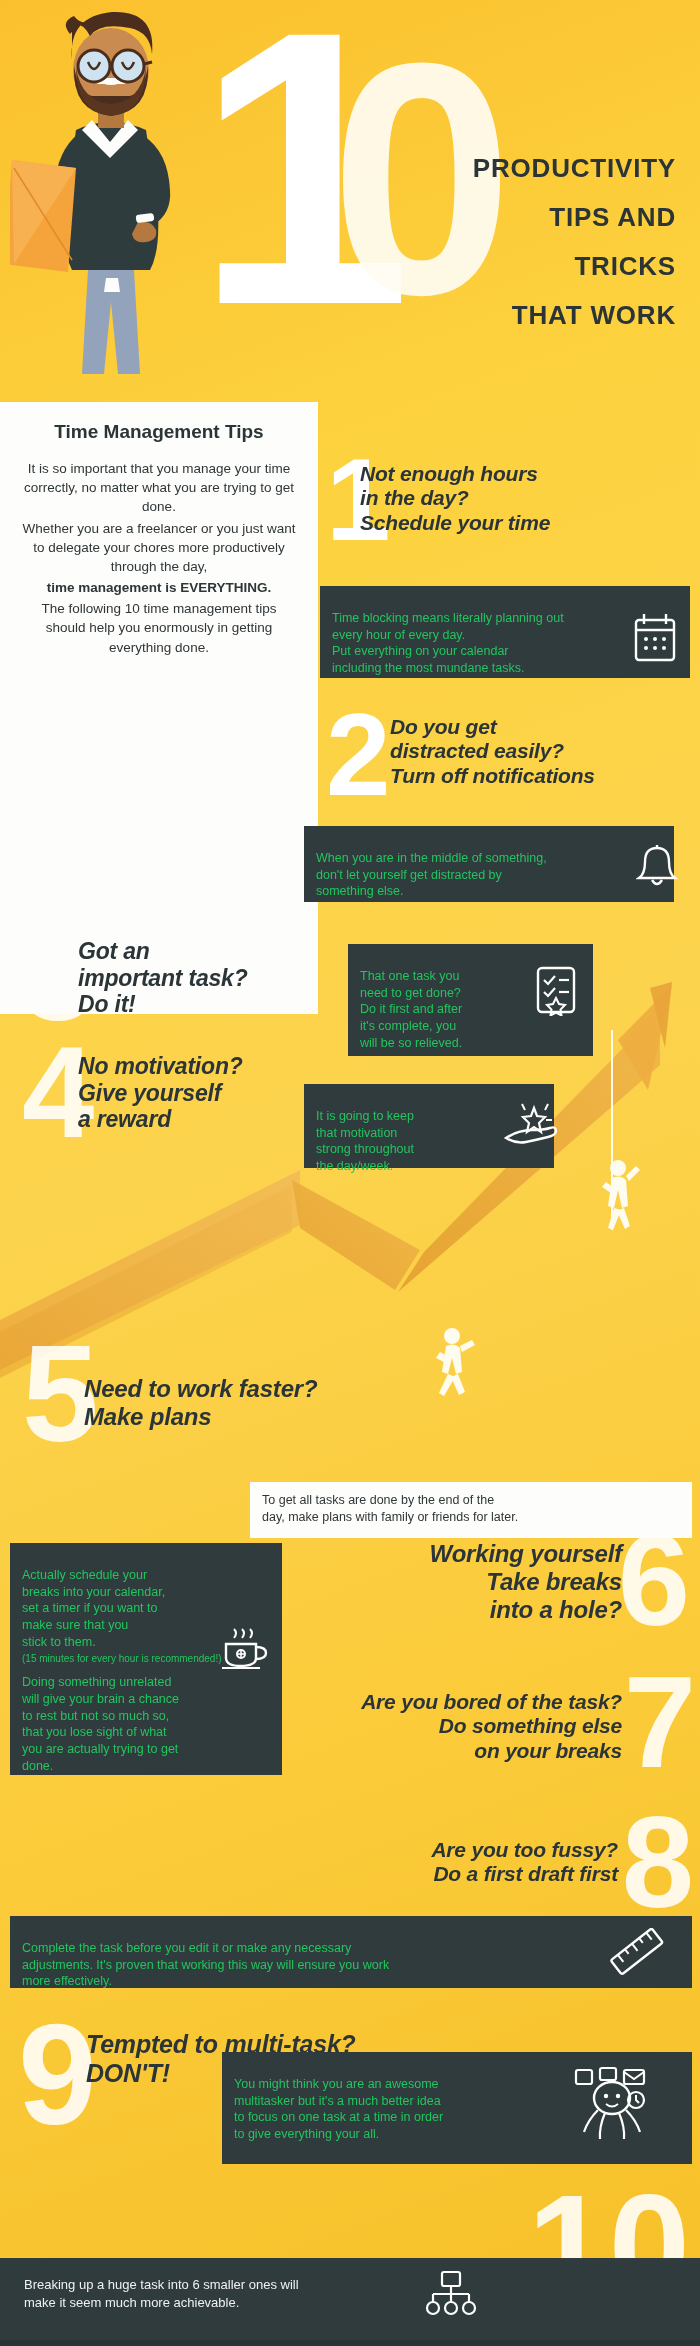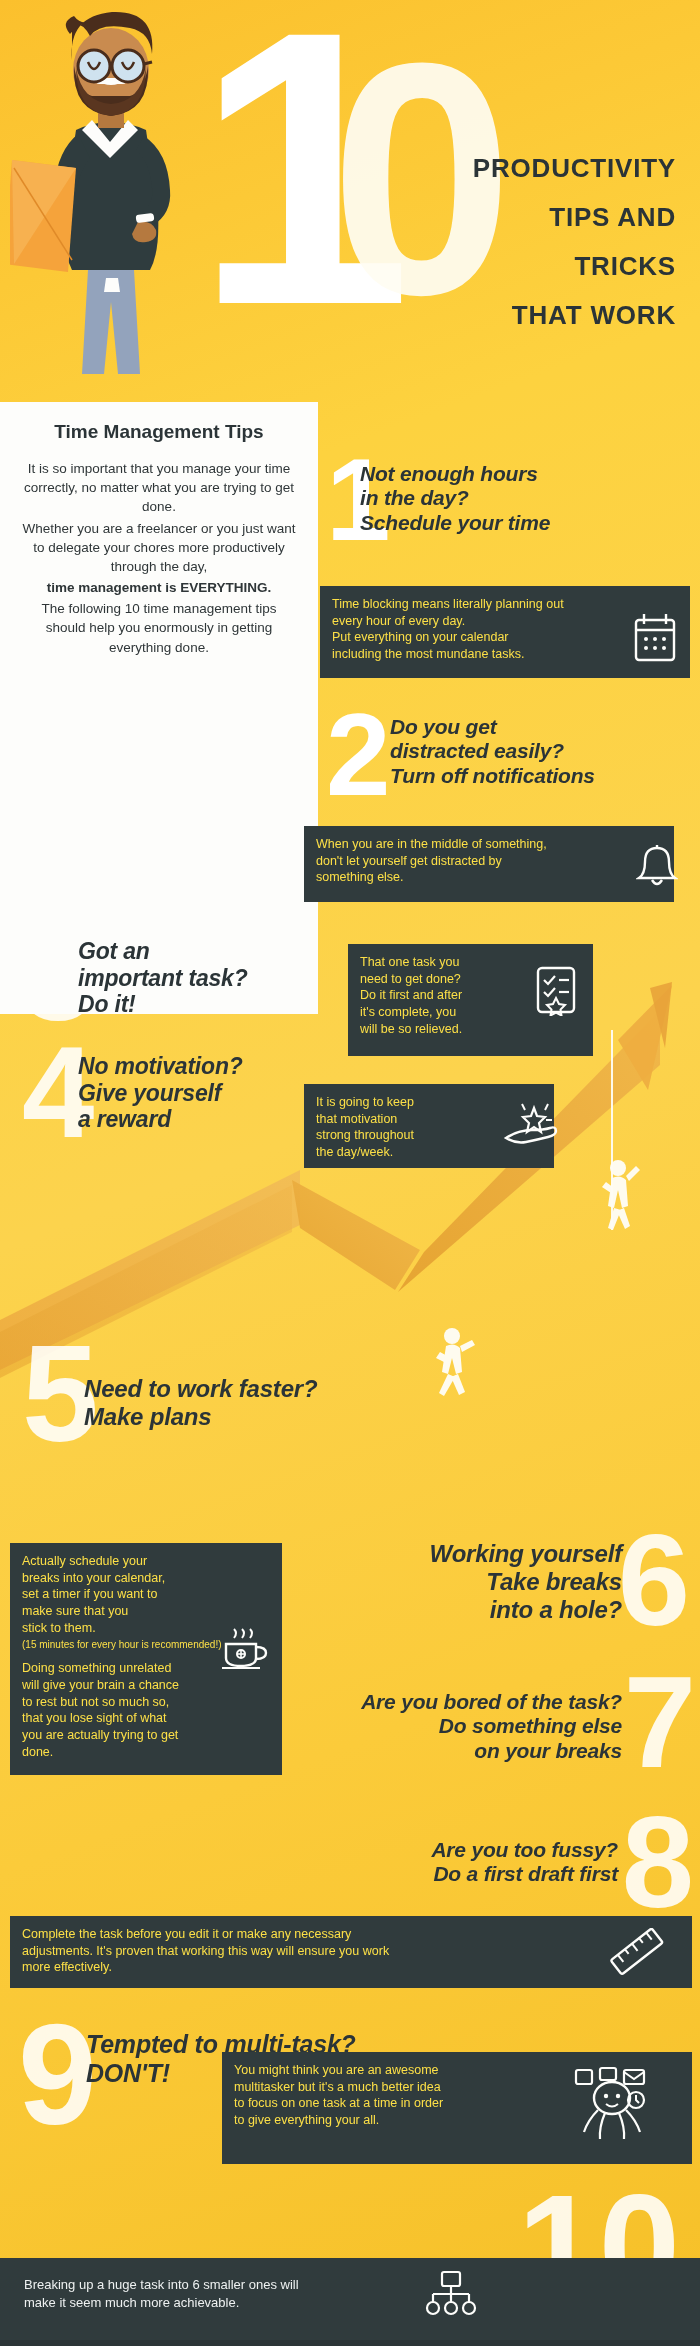--- a/index.html
+++ b/index.html
@@ -93,24 +93,24 @@
     font-size: 21px;
     line-height: 1.16;
     z-index: 3;
     letter-spacing: -.2px;
   }
   .headline.right { text-align: right; }
 
   .darkbox {
     position: absolute;
     background: #303b3d;
-    color: #fde047;
+    color: #22c55e;
     font-size: 12.5px;
     line-height: 1.33;
-    padding: 10px 12px;
+    padding: 24px 12px;
     z-index: 3;
   }
   .whitebox {
     position: absolute;
     background: #fdfdfb;
     color: #2f3638;
     font-size: 12.5px;
     line-height: 1.35;
     padding: 10px 12px;
     z-index: 3;
@@ -328,20 +328,24 @@
     <path d="M32 10 l3 8 8 1 -6 6 2 9 -7 -5 -7 5 2 -9 -6 -6 8 -1 z" fill="none" stroke="#fdfdfb" stroke-width="2.2"></path>
     <line x1="20" y1="6" x2="23" y2="12" stroke="#fdfdfb" stroke-width="2"></line>
     <line x1="46" y1="6" x2="43" y2="12" stroke="#fdfdfb" stroke-width="2"></line>
     <line x1="50" y1="22" x2="44" y2="22" stroke="#fdfdfb" stroke-width="2"></line>
   </svg>
 
   <div class="num soft" style="left:22px; top:1340px; font-size:138px;">5</div>
   <div class="headline" style="left:84px; top:1375px; width:320px; font-size:24px;">
     <div>Need to work faster?</div>
     <div>Make plans</div>
+  </div>
+  <div class="whitebox" style="left:250px; top:1482px; width:442px; height:56px;">
+    <div>To get all tasks are done by the end of the</div>
+    <div>day, make plans with family or friends for later.</div>
   </div>
 
   <div class="num soft" style="right:10px; top:1530px; font-size:130px; position:absolute;">6</div>
   <div class="headline right" style="right:78px; top:1540px; width:330px; font-size:24px;">
     <div>Working yourself</div>
     <div>Take breaks</div>
     <div>into a hole?</div>
   </div>
   <div class="darkbox" style="left:10px; top:1543px; width:272px; height:232px;">
     <div>Actually schedule your</div>
@@ -419,21 +423,21 @@
     <path d="M45 47 q6 14 5 26" fill="none" stroke="#fdfdfb" stroke-width="2.2"></path>
     <path d="M52 44 q10 10 14 22" fill="none" stroke="#fdfdfb" stroke-width="2.2"></path>
     <rect x="2" y="4" width="16" height="14" rx="2" fill="none" stroke="#fdfdfb" stroke-width="2.2"></rect>
     <rect x="26" y="2" width="16" height="12" rx="2" fill="none" stroke="#fdfdfb" stroke-width="2.2"></rect>
     <rect x="50" y="4" width="20" height="14" rx="2" fill="none" stroke="#fdfdfb" stroke-width="2.2"></rect>
     <path d="M50 6 l10 7 10 -7" fill="none" stroke="#fdfdfb" stroke-width="2"></path>
     <circle cx="62" cy="34" r="8" fill="none" stroke="#fdfdfb" stroke-width="2.2"></circle>
     <path d="M62 29 l0 5 3 3" fill="none" stroke="#fdfdfb" stroke-width="2"></path>
   </svg>
 
-  <div class="num soft" style="right:20px; top:2190px; font-size:146px; position:absolute;">10</div>
+  <div class="num soft" style="right:10px; top:2190px; font-size:146px; position:absolute;">10</div>
   <div class="bottom-strip">
     <div>Breaking up a huge task into 6 smaller ones will</div>
     <div>make it seem much more achievable.</div>
   </div>
   <svg class="boxicon" style="left:424px; top:2268px; z-index:6;" width="54" height="54" viewBox="0 0 54 54">
     <rect x="18" y="4" width="18" height="14" rx="2" fill="none" stroke="#fdfdfb" stroke-width="2.2"></rect>
     <line x1="27" y1="18" x2="27" y2="26" stroke="#fdfdfb" stroke-width="2.2"></line>
     <line x1="9" y1="26" x2="45" y2="26" stroke="#fdfdfb" stroke-width="2.2"></line>
     <line x1="9" y1="26" x2="9" y2="34" stroke="#fdfdfb" stroke-width="2.2"></line>
     <line x1="27" y1="26" x2="27" y2="34" stroke="#fdfdfb" stroke-width="2.2"></line>

